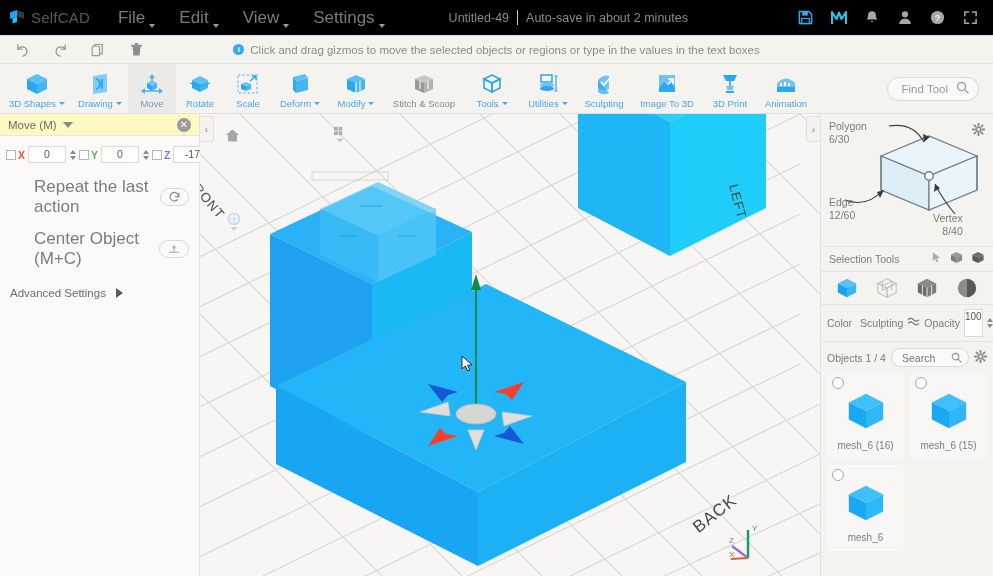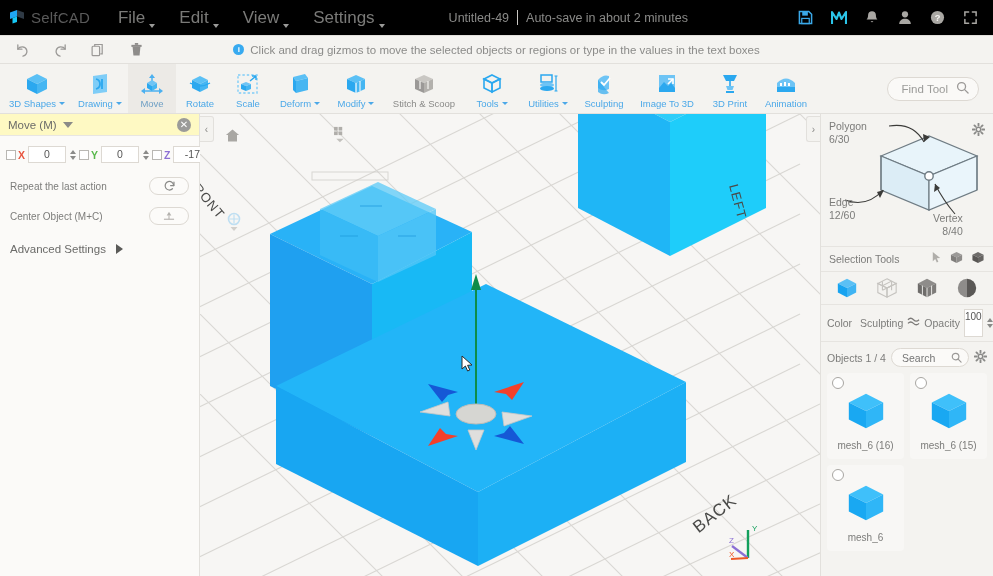--- a/index.html
+++ b/index.html
@@ -104,21 +104,21 @@
     width:38px; height:17px; border:1px solid #ddd9d3; background:#fff;
     font-size:10.5px; color:#555; text-align:center; line-height:15px;
   }
   .spin { width:9px; display:flex; flex-direction:column; align-items:center; justify-content:center; gap:2px; cursor:pointer; }
   .spin i { width:0;height:0;border-left:3px solid transparent;border-right:3px solid transparent; display:block; }
   .spin i.up { border-bottom:4px solid #8a8a88; }
   .spin i.dn { border-top:4px solid #8a8a88; }
   .lp-row {
     display:flex; align-items:center; padding:6px 10px; gap:8px;
   }
-  .lp-row span.t { font-size:10px; color:#7c7c7a; }
+  .lp-row span.t { font-size:17px; color:#7c7c7a;margin-left:24px; }
   .pill {
     margin-left:auto; width:40px;height:18px;border:1px solid #ddd9d3;border-radius:10px;
     background:#fcfbf9; display:flex;align-items:center;justify-content:center; cursor:pointer;
   }
   .lp-adv { display:flex; align-items:center; gap:10px; padding:12px 10px 0 10px; cursor:pointer; }
   .lp-adv span { font-size:11.5px; color:#6b6b69; }
   .tri-r { width:0;height:0;border-top:5px solid transparent;border-bottom:5px solid transparent;border-left:7px solid #5a5a58; }
 
   
   .viewport { flex:1; position:relative; background:#f7f6f4; overflow:hidden; }

